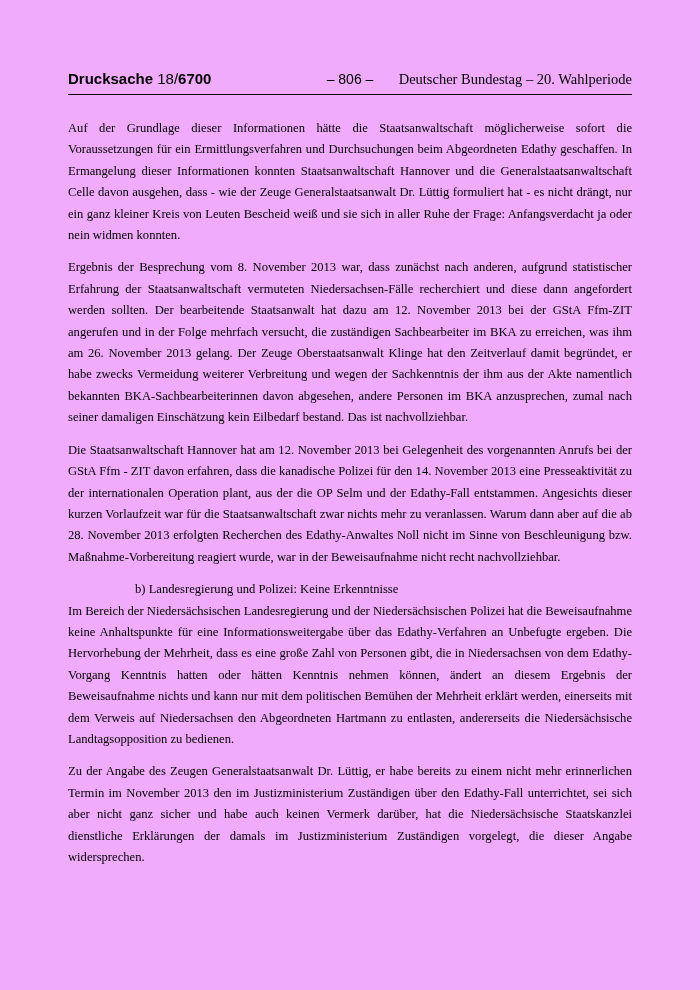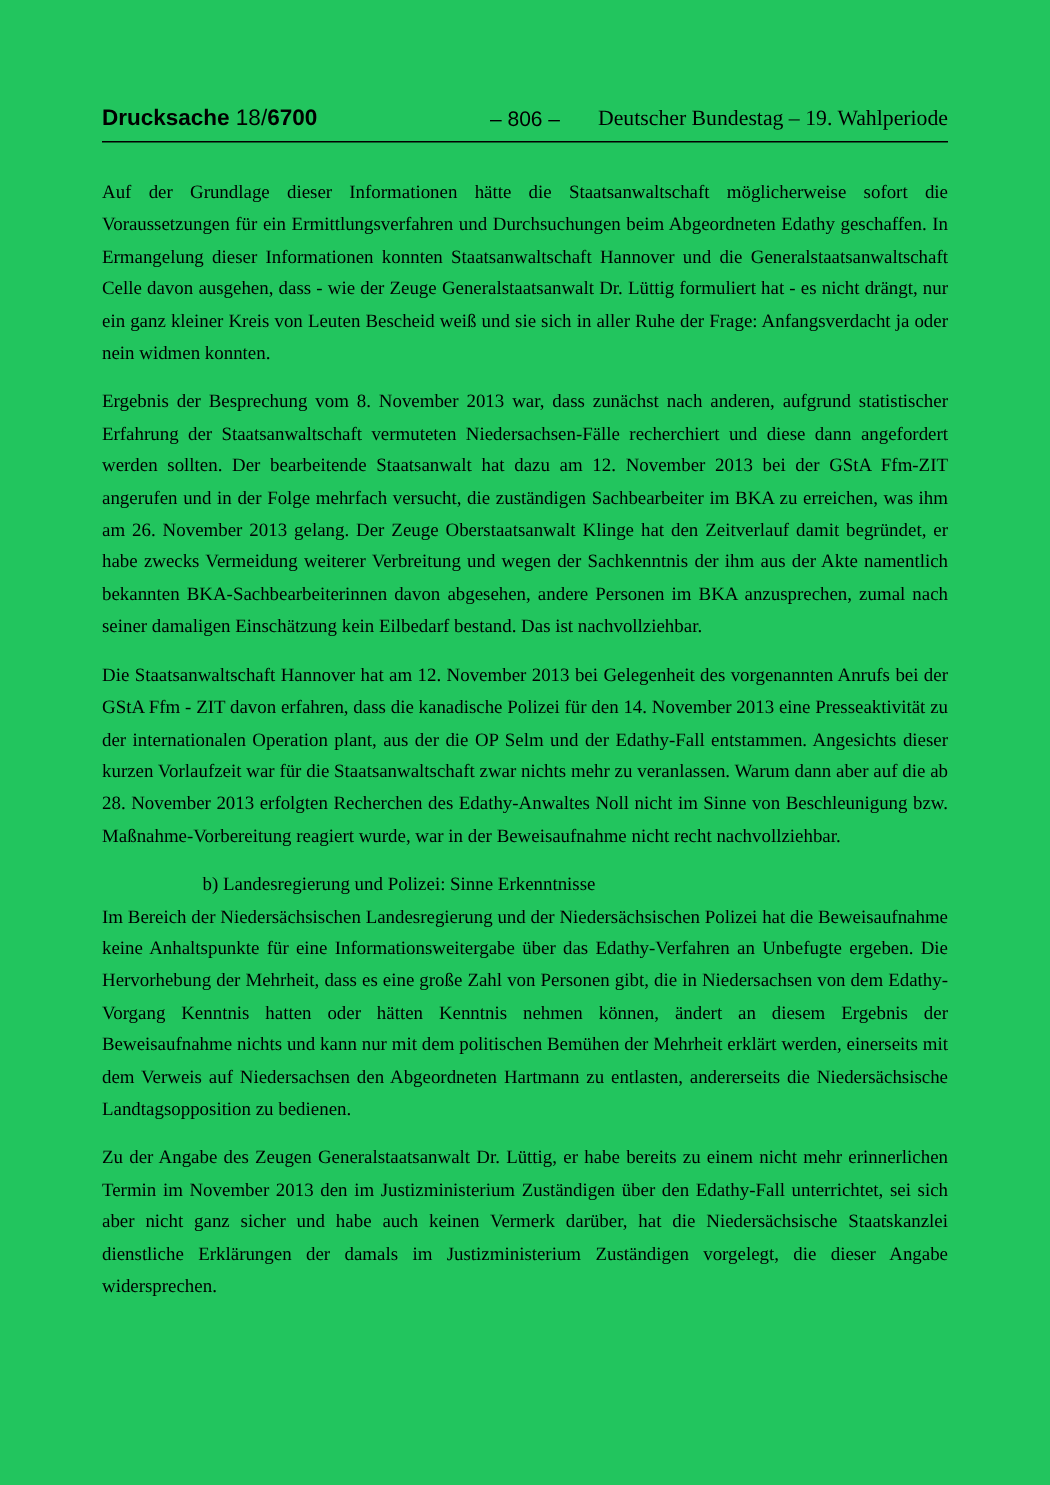--- a/index.html
+++ b/index.html
@@ -5,21 +5,21 @@
   html, body {
     margin: 0;
     padding: 0;
     background: #ffffff;
   }
   .page {
     position: relative;
     width: 700px;
     height: 990px;
     margin: 0 auto;
-    background: #22c55e;
+    background: #f0abfc;
     box-sizing: border-box;
     padding: 70px 68px 0 68px;
     color: #000000;
     overflow: hidden;
   }
   .page-header {
     position: relative;
     border-bottom: 1px solid #000000;
     padding-bottom: 7px;
     height: 17px;
@@ -77,25 +77,25 @@
 <body>
 
 <div class="page">
 
   <div class="page-header">
     <div class="doc-id">
       <span class="bold">Drucksache</span>
       <span>18/</span><span class="bold">6700</span>
     </div>
     <div class="page-number">– 806 –</div>
-    <div class="edition">Deutscher Bundestag – 19. Wahlperiode</div>
+    <div class="edition">Deutscher Bundestag – 20. Wahlperiode</div>
   </div>
 
   <div class="document-body">
     <p>Auf der Grundlage dieser Informationen hätte die Staatsanwaltschaft möglicherweise sofort die Voraussetzungen für ein Ermittlungsverfahren und Durchsuchungen beim Abgeordneten Edathy geschaffen. In Ermangelung dieser Informationen konnten Staatsanwaltschaft Hannover und die Generalstaatsanwaltschaft Celle davon ausgehen, dass - wie der Zeuge Generalstaatsanwalt Dr. Lüttig formuliert hat - es nicht drängt, nur ein ganz kleiner Kreis von Leuten Bescheid weiß und sie sich in aller Ruhe der Frage:  Anfangsverdacht ja oder nein  widmen konnten.</p>
     <p>Ergebnis der Besprechung vom 8. November 2013 war, dass zunächst nach anderen, aufgrund statistischer Erfahrung der Staatsanwaltschaft  vermuteten Niedersachsen-Fälle recherchiert und diese dann angefordert werden sollten. Der bearbeitende Staatsanwalt  hat dazu am 12. November 2013 bei der GStA Ffm-ZIT angerufen und in der Folge mehrfach versucht, die  zuständigen Sachbearbeiter im BKA zu erreichen, was ihm am 26. November 2013 gelang. Der Zeuge Oberstaatsanwalt  Klinge hat den Zeitverlauf damit  begründet, er habe zwecks Vermeidung weiterer Verbreitung und wegen der Sachkenntnis der ihm aus der Akte namentlich bekannten BKA-Sachbearbeiterinnen davon abgesehen, andere Personen im BKA anzusprechen, zumal nach seiner damaligen Einschätzung kein Eilbedarf bestand. Das ist nachvollziehbar.</p>
     <p>Die Staatsanwaltschaft Hannover hat am 12. November 2013 bei Gelegenheit des vorgenannten Anrufs bei  der GStA Ffm - ZIT davon erfahren, dass die kanadische Polizei für den 14. November 2013 eine Presseaktivität zu der internationalen Operation plant, aus der die OP Selm und der Edathy-Fall entstammen.  Angesichts dieser kurzen Vorlaufzeit war für die Staatsanwaltschaft zwar nichts mehr zu veranlassen.  Warum  dann aber auf die ab 28. November 2013 erfolgten Recherchen des Edathy-Anwaltes Noll nicht im Sinne von Beschleunigung bzw. Maßnahme-Vorbereitung reagiert wurde,  war in der Beweisaufnahme nicht  recht nachvollziehbar.</p>
-    <h3 class="section-heading">b) Landesregierung und Polizei: Sinne Erkenntnisse</h3>
+    <h3 class="section-heading">b) Landesregierung und Polizei: Keine Erkenntnisse</h3>
     <p>Im Bereich der Niedersächsischen Landesregierung und der Niedersächsischen Polizei hat die Beweisaufnahme keine  Anhaltspunkte für eine Informationsweitergabe über das Edathy-Verfahren an Unbefugte  ergeben. Die Hervorhebung der Mehrheit, dass es eine große Zahl von Personen gibt, die in Niedersachsen von dem Edathy-Vorgang Kenntnis hatten oder hätten Kenntnis nehmen können, ändert an diesem Ergebnis der Beweisaufnahme nichts und kann nur mit dem politischen Bemühen   der Mehrheit erklärt werden, einerseits mit dem Verweis auf Niedersachsen den Abgeordneten  Hartmann zu entlasten, andererseits die Niedersächsische Landtagsopposition zu bedienen.</p>
     <p>Zu der Angabe des Zeugen Generalstaatsanwalt Dr. Lüttig, er habe bereits zu einem nicht mehr erinnerlichen Termin im November 2013 den im Justizministerium Zuständigen über den Edathy-Fall unterrichtet, sei sich aber nicht ganz sicher und habe auch keinen Vermerk darüber, hat die Niedersächsische Staatskanzlei dienstliche Erklärungen der damals im Justizministerium Zuständigen vorgelegt, die dieser Angabe widersprechen.</p>
   </div>
 
 </div>
 
 </body></html>

